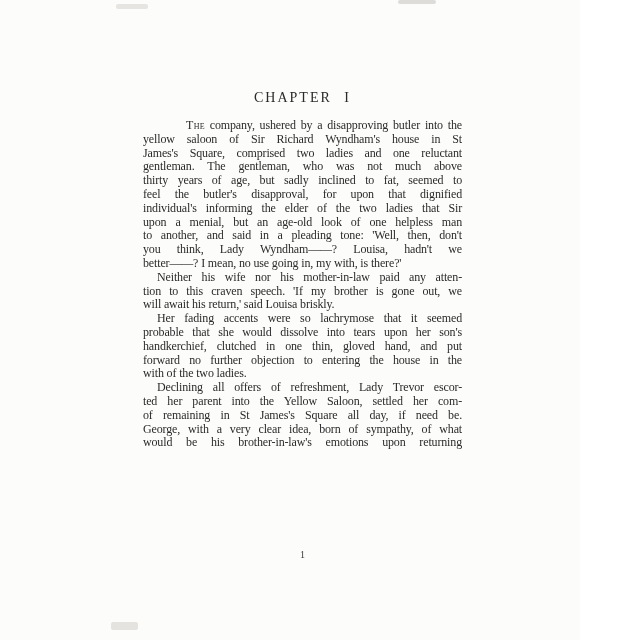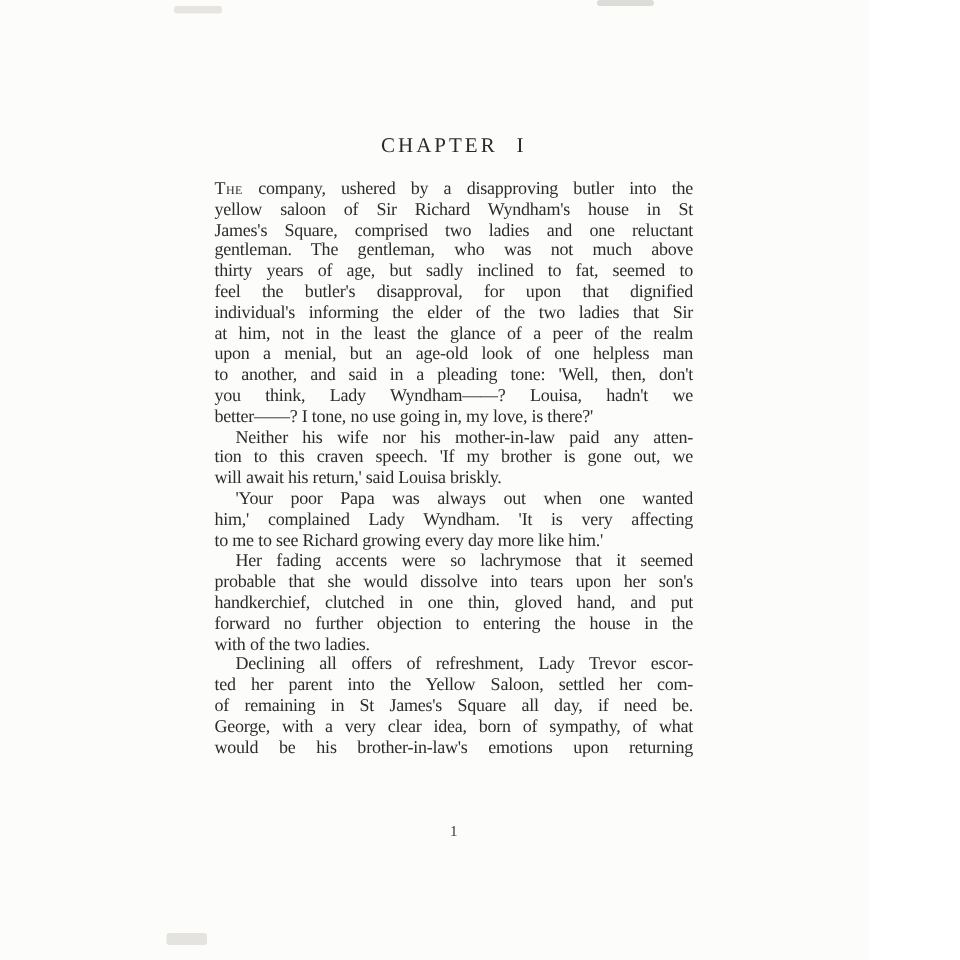--- a/index.html
+++ b/index.html
@@ -37,21 +37,21 @@
   .line {
     font-size: 12px;
     line-height: 13.8px;
     letter-spacing: -0.15px;
     text-align: justify;
     text-align-last: justify;
     color: #2b2b2b;
   }
   .line.endline { text-align-last: left; }
   .line.indent { text-indent: 14px; font-family: Liberation Serif, serif; }
-  .sc { font-variant: small-caps; letter-spacing: 0.3px; }
+  .sc { font-variant: small-caps; letter-spacing: 0.3px; margin-left: 43px; }
   .page-number {
     position: absolute;
     left: 143px;
     top: 549px;
     width: 319px;
     text-align: center;
     font-size: 10px;
     color: #3a3a3a;
   }
   .scan-artifact {
@@ -74,35 +74,29 @@
 
   <div class="textblock">
       <div class="para">
         <div class="line"><span class="sc">The</span> company, ushered by a disapproving butler into the</div>
         <div class="line">yellow saloon of Sir Richard Wyndham's house in St</div>
         <div class="line">James's Square, comprised two ladies and one reluctant</div>
         <div class="line">gentleman. The gentleman, who was not much above</div>
         <div class="line">thirty years of age, but sadly inclined to fat, seemed to</div>
         <div class="line">feel the butler's disapproval, for upon that dignified</div>
         <div class="line">individual's informing the elder of the two ladies that Sir</div>
-        <div class="line">at him, not in the least the glance of a peer of the realm</div>
         <div class="line">upon a menial, but an age-old look of one helpless man</div>
         <div class="line">to another, and said in a pleading tone: 'Well, then, don't</div>
         <div class="line">you think, Lady Wyndham——? Louisa, hadn't we</div>
-        <div class="line endline">better——? I tone, no use going in, my love, is there?'</div>
+        <div class="line endline">better——? I mean, no use going in, my with, is there?'</div>
       </div>
       <div class="para">
         <div class="line indent">Neither his wife nor his mother-in-law paid any atten-</div>
         <div class="line">tion to this craven speech. 'If my brother is gone out, we</div>
         <div class="line endline">will await his return,' said Louisa briskly.</div>
-      </div>
-      <div class="para">
-        <div class="line indent">'Your poor Papa was always out when one wanted</div>
-        <div class="line">him,' complained Lady Wyndham. 'It is very affecting</div>
-        <div class="line endline">to me to see Richard growing every day more like him.'</div>
       </div>
       <div class="para">
         <div class="line indent">Her fading accents were so lachrymose that it seemed</div>
         <div class="line">probable that she would dissolve into tears upon her son's</div>
         <div class="line">handkerchief, clutched in one thin, gloved hand, and put</div>
         <div class="line">forward no further objection to entering the house in the</div>
         <div class="line endline">with of the two ladies.</div>
       </div>
       <div class="para">
         <div class="line indent">Declining all offers of refreshment, Lady Trevor escor-</div>

